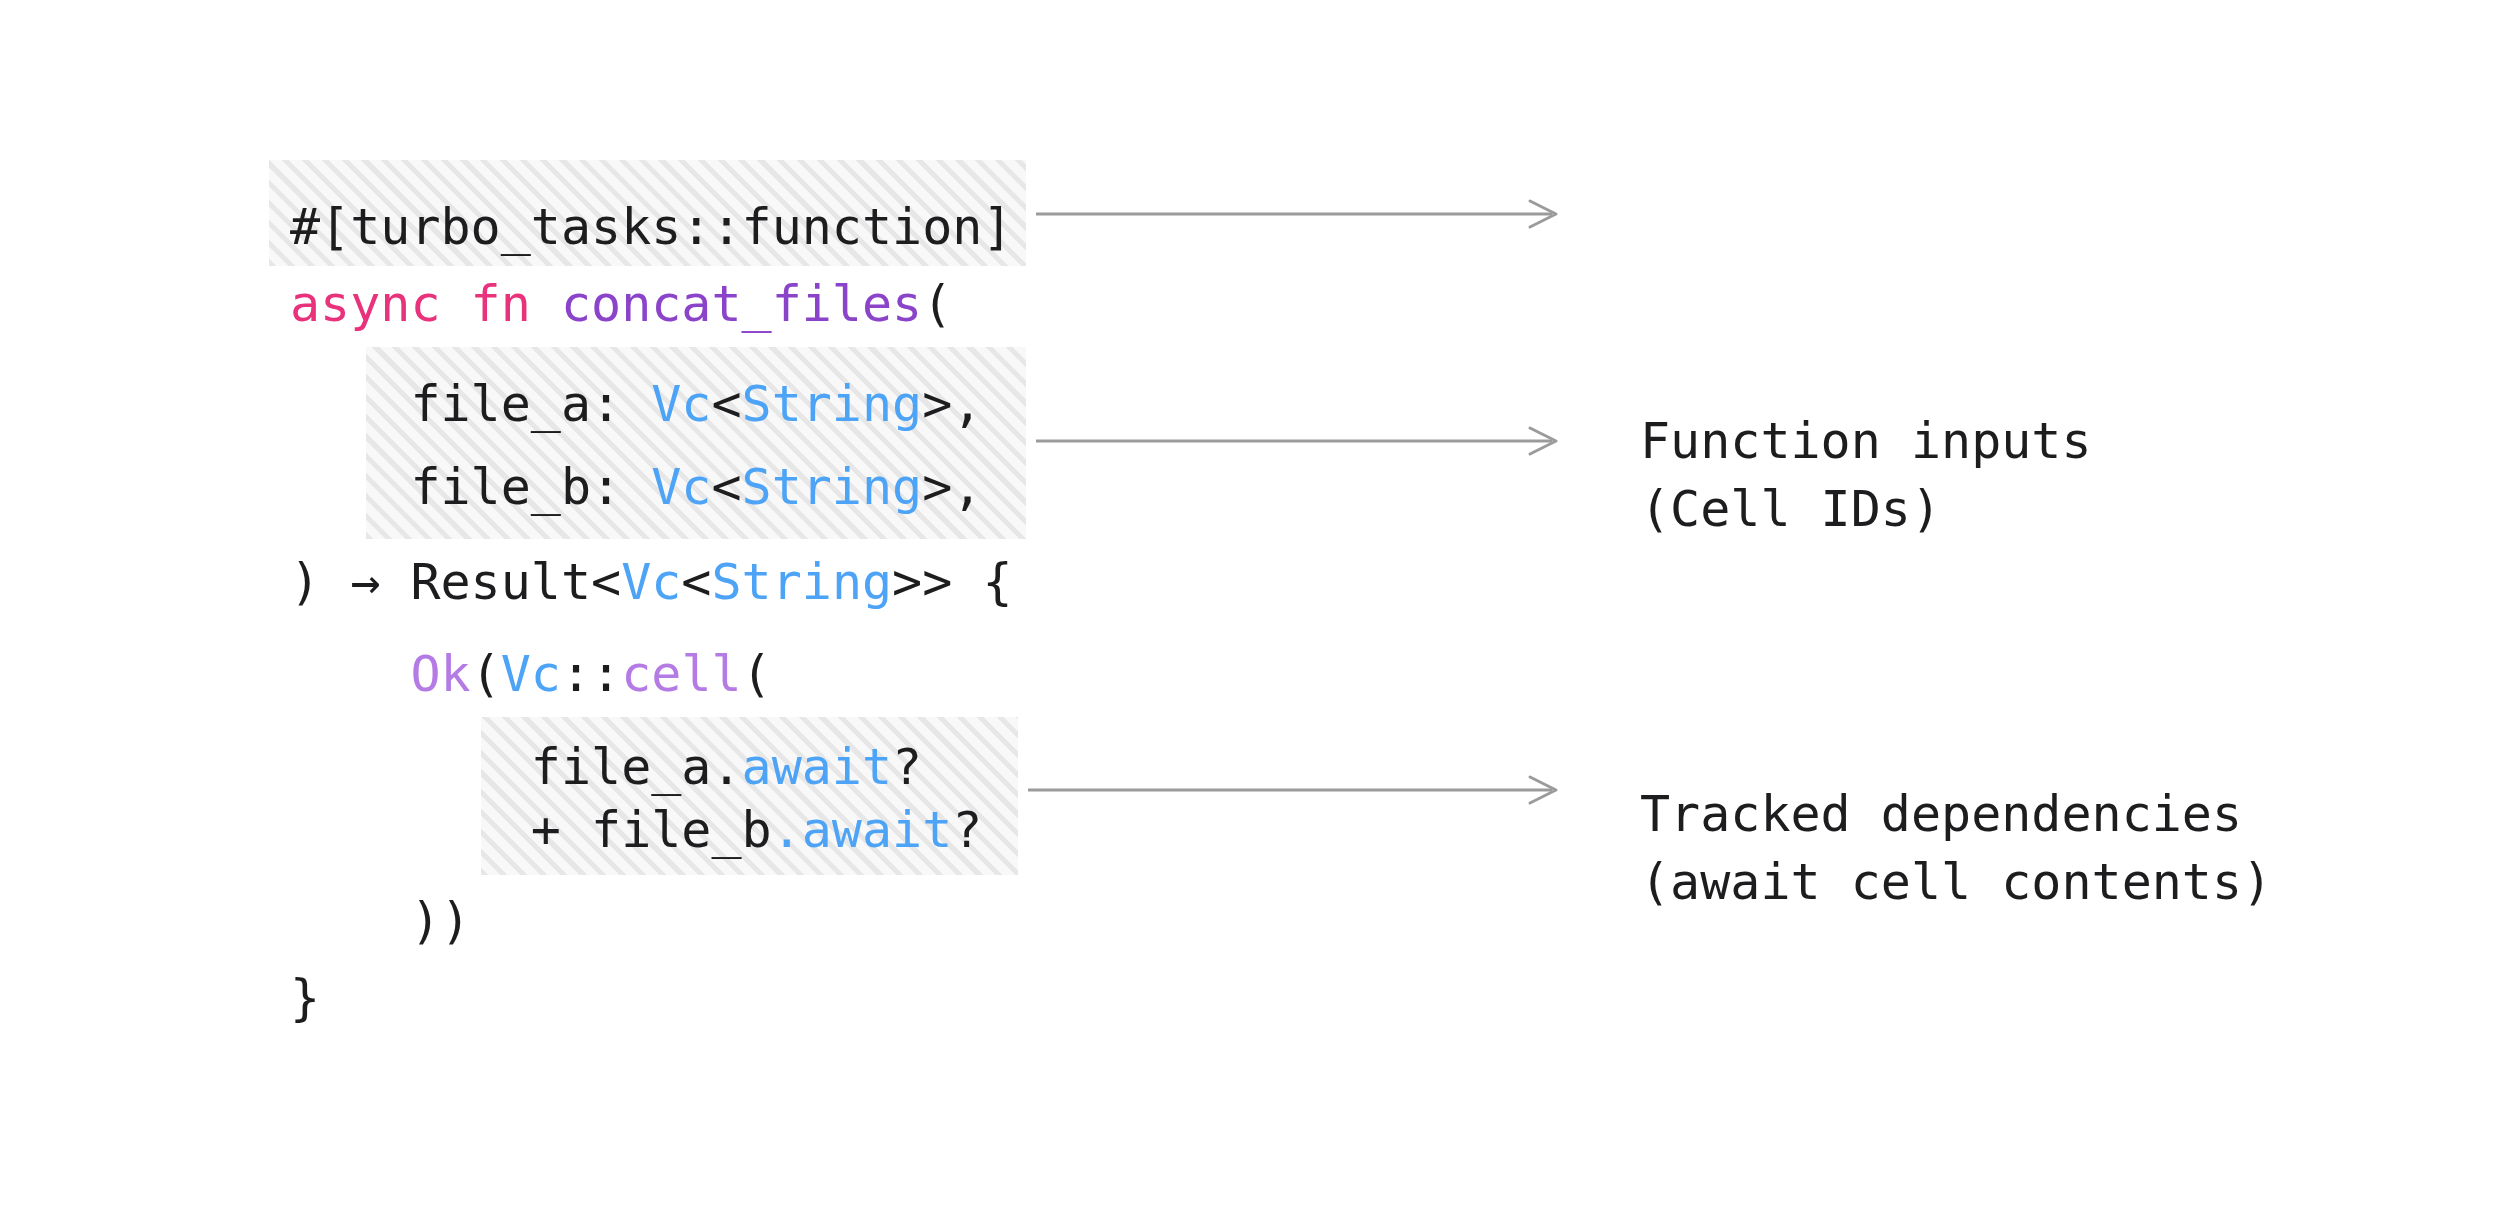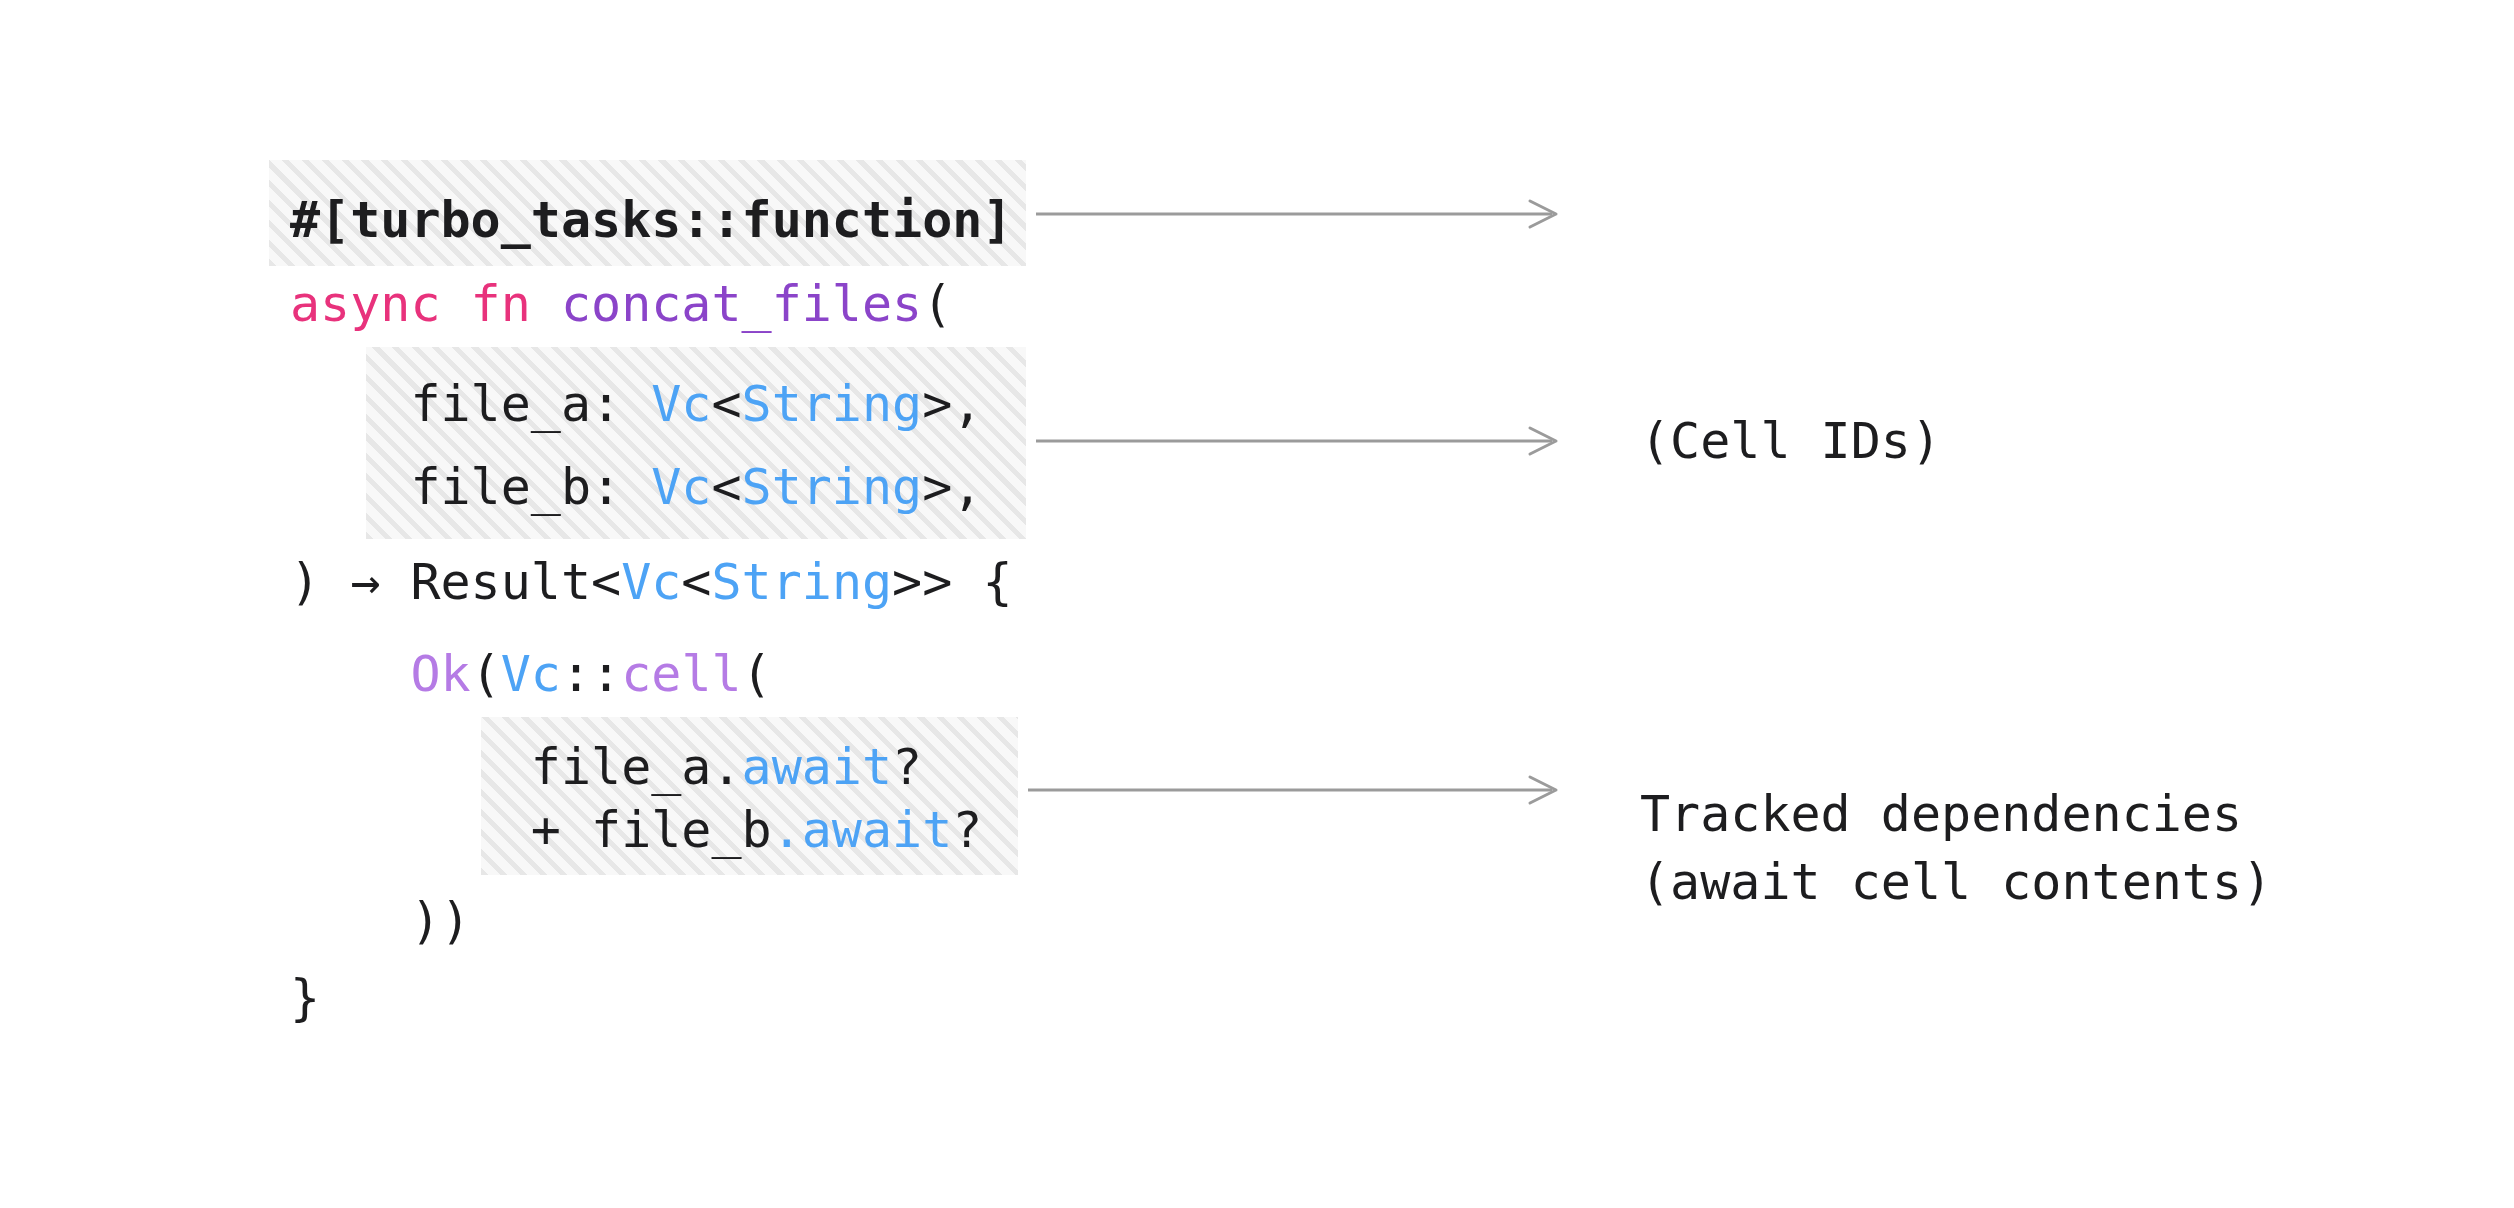--- a/index.html
+++ b/index.html
@@ -62,21 +62,21 @@
 </head>
 <body>
 
 <div class="canvas">
 
   <div class="hatch box-attr"></div>
   <div class="hatch box-params"></div>
   <div class="hatch box-deps"></div>
 
   <div id="code">
-      <div class="code-line" style="top: 189px; font-weight: bold;"><span class="tok-default">#[turbo_tasks::function]</span></div>
+      <div class="code-line" style="top: 196px;"><span class="tok-default">#[turbo_tasks::function]</span></div>
       <div class="code-line" style="top: 273px;"><span class="tok-pink">async fn </span><span class="tok-purple">concat_files</span><span class="tok-default">(</span></div>
       <div class="code-line" style="top: 373px; text-align: right;"><span class="tok-default">    file_a: </span><span class="tok-blue">Vc</span><span class="tok-default">&lt;</span><span class="tok-blue">String</span><span class="tok-default">&gt;,</span></div>
       <div class="code-line" style="top: 456px;"><span class="tok-default">    file_b: </span><span class="tok-blue">Vc</span><span class="tok-default">&lt;</span><span class="tok-blue">String</span><span class="tok-default">&gt;,</span></div>
       <div class="code-line" style="top: 551px; text-align: right;"><span class="tok-default">) → Result&lt;</span><span class="tok-blue">Vc</span><span class="tok-default">&lt;</span><span class="tok-blue">String</span><span class="tok-default">&gt;&gt; {</span></div>
       <div class="code-line" style="top: 643px;"><span class="tok-default">    </span><span class="tok-lavender">Ok</span><span class="tok-default">(</span><span class="tok-blue">Vc</span><span class="tok-default">::</span><span class="tok-lavender">cell</span><span class="tok-default">(</span></div>
       <div class="code-line" style="top: 736px;"><span class="tok-default">        file_a.</span><span class="tok-blue">await</span><span class="tok-default">?</span></div>
       <div class="code-line" style="top: 799px;"><span class="tok-default">        + file_b</span><span class="tok-blue">.await</span><span class="tok-default">?</span></div>
       <div class="code-line" style="top: 890px;"><span class="tok-default">    ))</span></div>
       <div class="code-line" style="top: 967px;"><span class="tok-default">}</span></div>
     </div>
@@ -87,16 +87,16 @@
   </svg>
   <svg class="arrow-svg" style="left:1036px; top:421px;" width="530" height="40" viewBox="0 0 530 40">
     <line x1="0" y1="20" x2="516" y2="20" stroke="#9b9b9b" stroke-width="3"></line>
     <path d="M494 7 L520 20 L494 33" fill="none" stroke="#9b9b9b" stroke-width="3" stroke-linecap="round" stroke-linejoin="round"></path>
   </svg>
   <svg class="arrow-svg" style="left:1028px; top:770px;" width="538" height="40" viewBox="0 0 538 40">
     <line x1="0" y1="20" x2="524" y2="20" stroke="#9b9b9b" stroke-width="3"></line>
     <path d="M502 7 L528 20 L502 33" fill="none" stroke="#9b9b9b" stroke-width="3" stroke-linecap="round" stroke-linejoin="round"></path>
   </svg>
 
-  <div class="label" id="label-1" style="top:407px;"><div>(Cell IDs)</div></div>
+  <div class="label" id="label-1" style="top:407px;"><div>Function inputs</div><div>(Cell IDs)</div></div>
   <div class="label" id="label-2" style="top:756px;margin-top:24px;"><div>Tracked dependencies</div><div>(await cell contents)</div></div>
 
 </div>
 
 </body></html>

